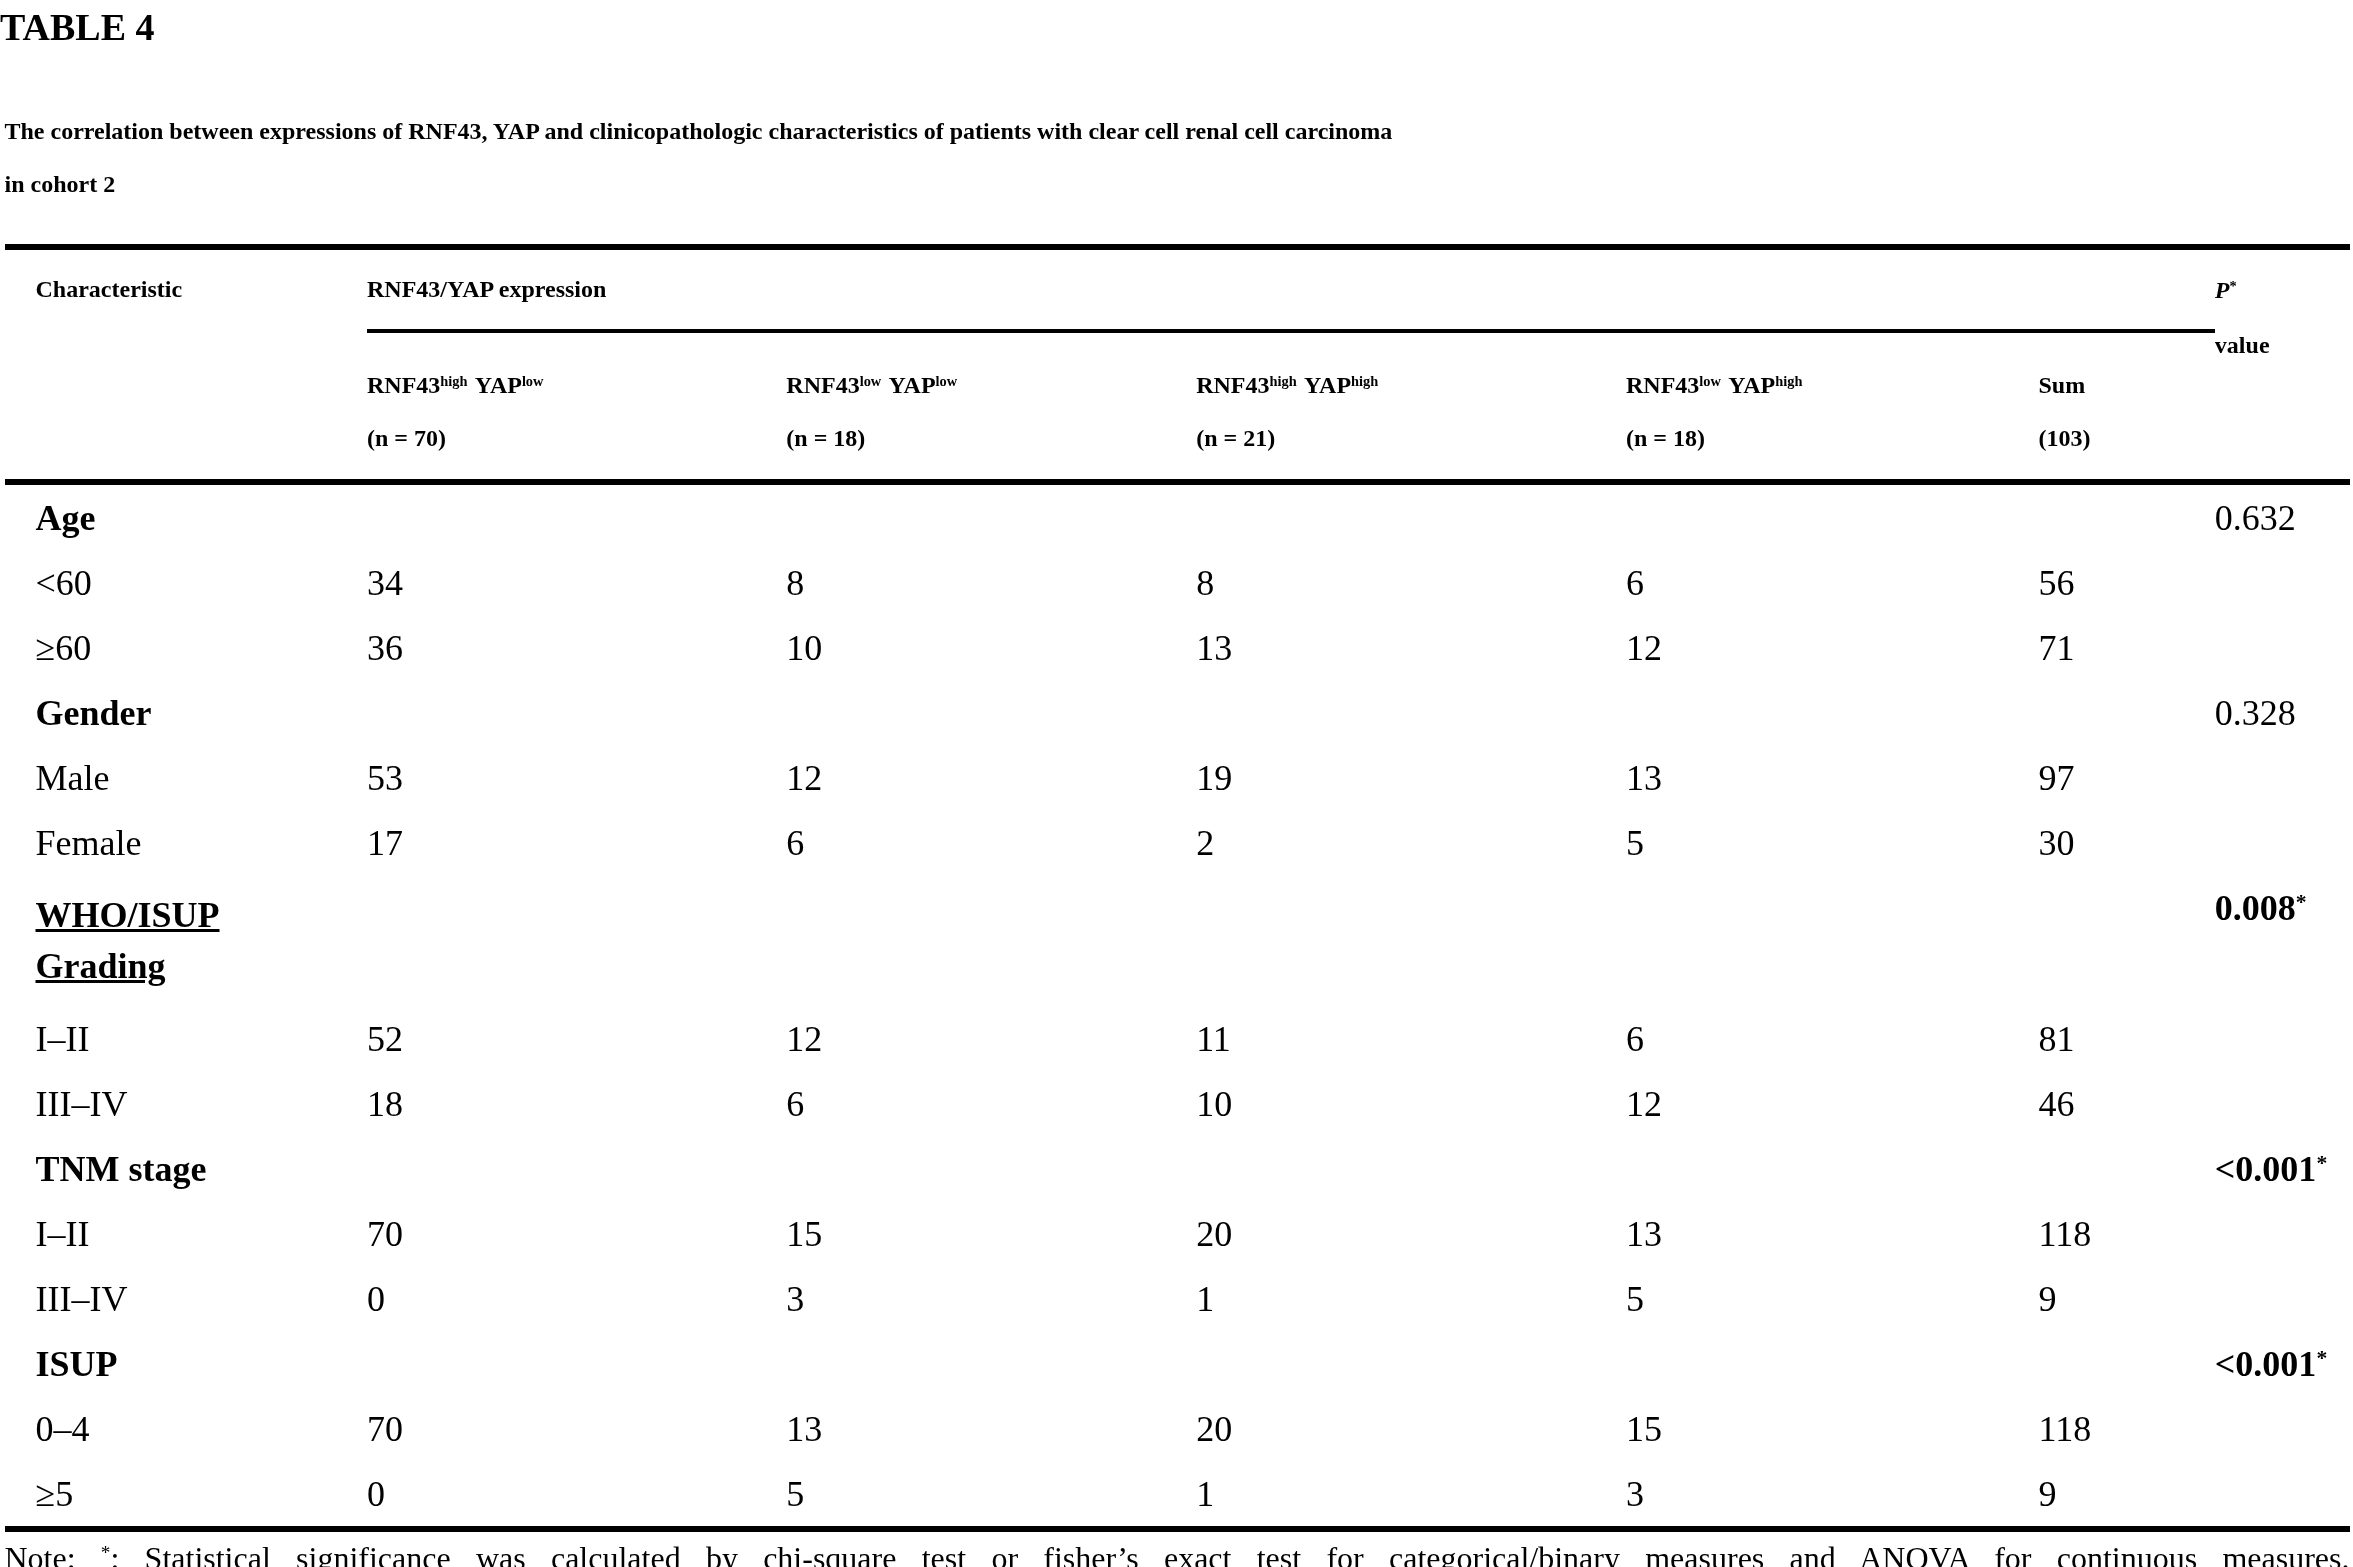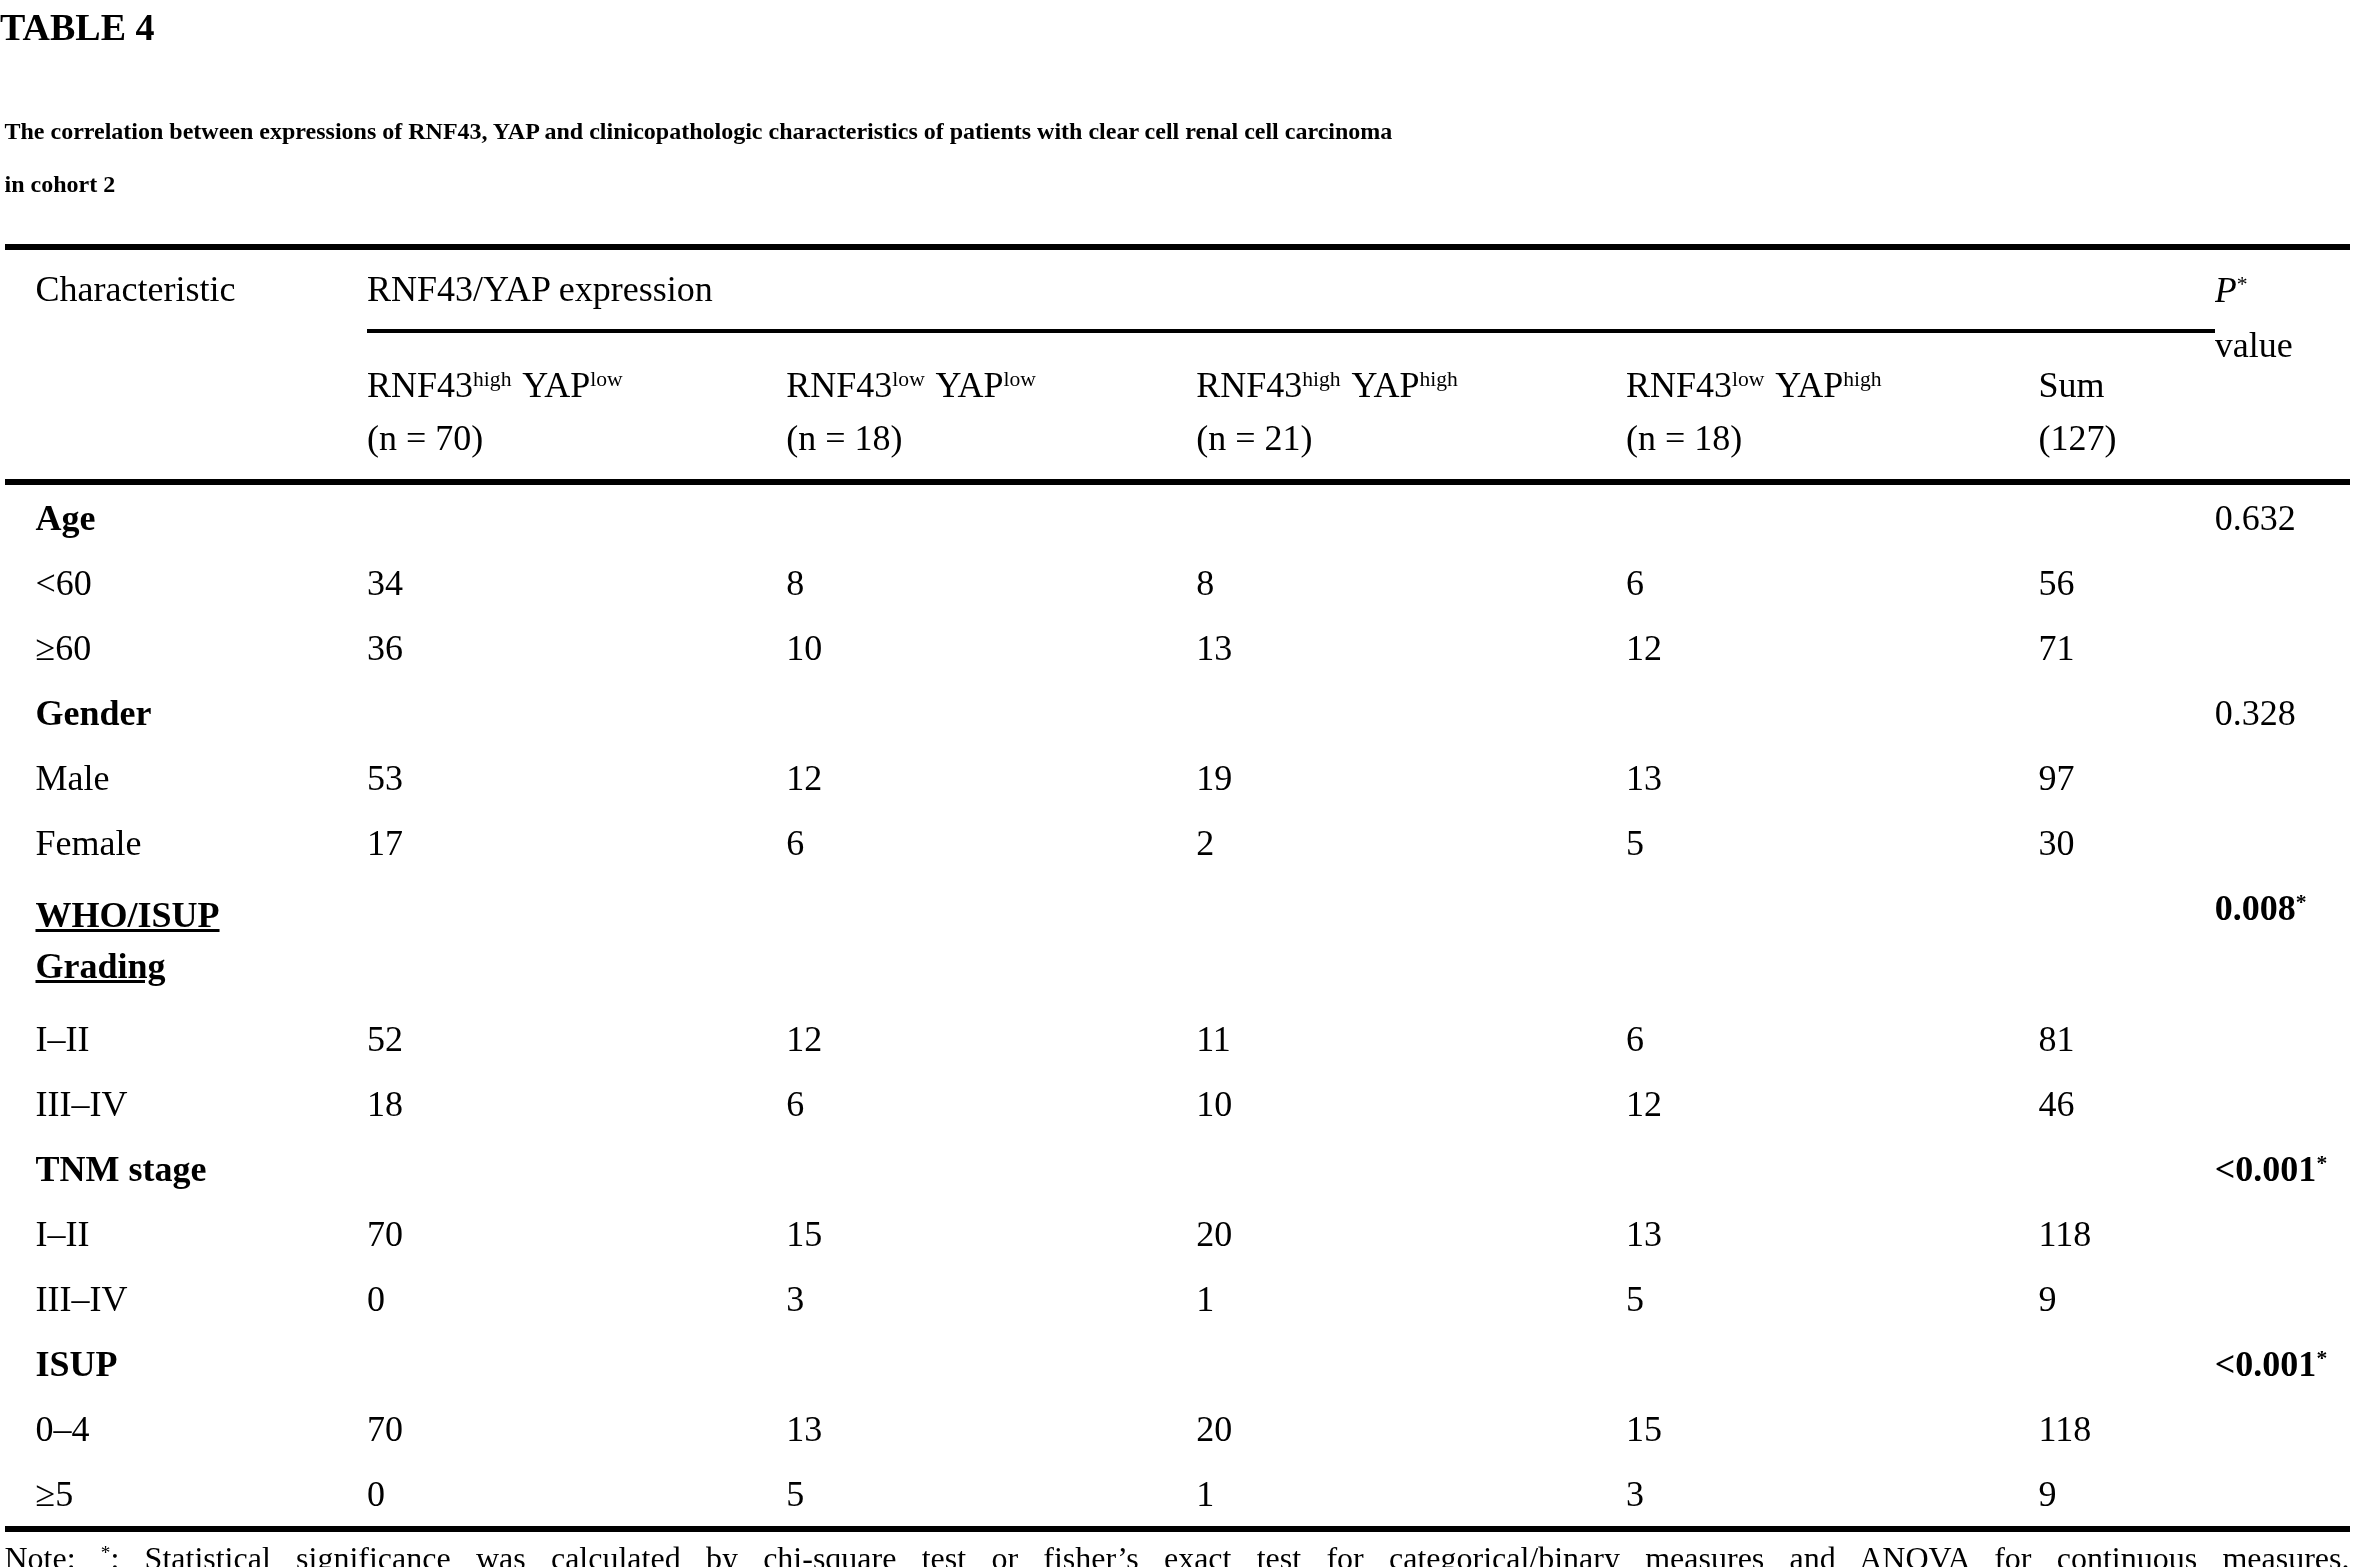--- a/index.html
+++ b/index.html
@@ -31,21 +31,21 @@
     margin: 33px 4.5px 0 4.5px;
     border-top: 6.1px solid #000;
     border-bottom: 6.7px solid #000;
   }
   th, td {
     font-weight: normal;
     text-align: left;
     vertical-align: top;
     overflow: hidden;
   }
-  thead th { font-weight: normal; font-size: 36px; }
+  thead th { font-weight: bold; font-size: 24px; }
   .char-h {
     padding: 12.3px 0 0 31px;
     line-height: 53px;
     border-bottom: 6.1px solid #000;
   }
   .expr-h {
     text-align: left;
     padding: 12.3px 0 13.4px 0;
     line-height: 53px;
     border-bottom: 4.5px solid #000;
@@ -107,21 +107,21 @@
       <tr>
         <th class="char-h" rowspan="2">Characteristic</th>
         <th class="expr-h" colspan="5"><span>RNF43/YAP expression</span></th>
         <th class="p-h" rowspan="2"><span class="p-ital">P</span><sup>*</sup><br><span>value</span></th>
       </tr>
       <tr class="subhead">
         <th><span>RNF43</span><sup>high</sup><span class="g2">YAP</span><sup>low</sup><br><span>(n = 70)</span></th>
         <th><span>RNF43</span><sup>low</sup><span class="g2">YAP</span><sup>low</sup><br><span>(n = 18)</span></th>
         <th><span>RNF43</span><sup>high</sup><span class="g2">YAP</span><sup>high</sup><br><span>(n = 21)</span></th>
         <th><span>RNF43</span><sup>low</sup><span class="g2">YAP</span><sup>high</sup><br><span>(n = 18)</span></th>
-        <th><span>Sum</span><br><span>(127)</span></th>
+        <th><span>Sum</span><br><span>(103)</span></th>
       </tr>
     </thead>
     <tbody id="table-body">
         <tr>
           <td class="lbl b">Age</td>
           <td></td>
           <td></td>
           <td></td>
           <td></td>
           <td></td>

